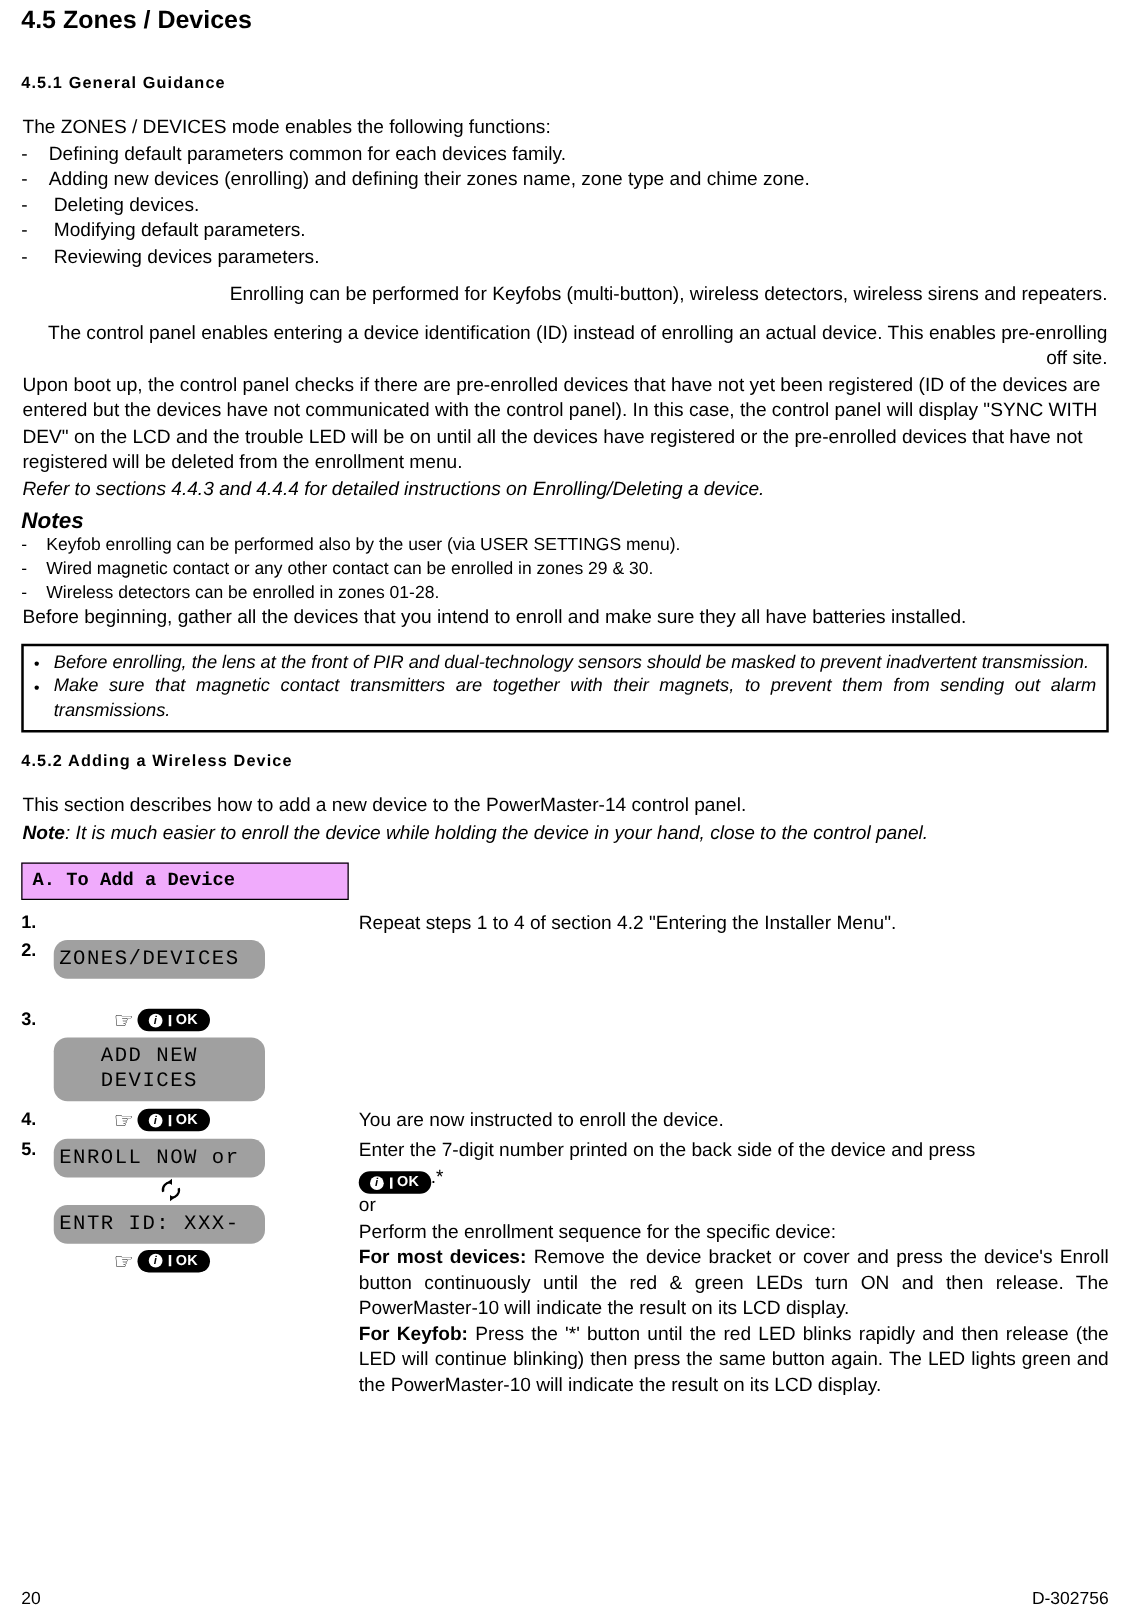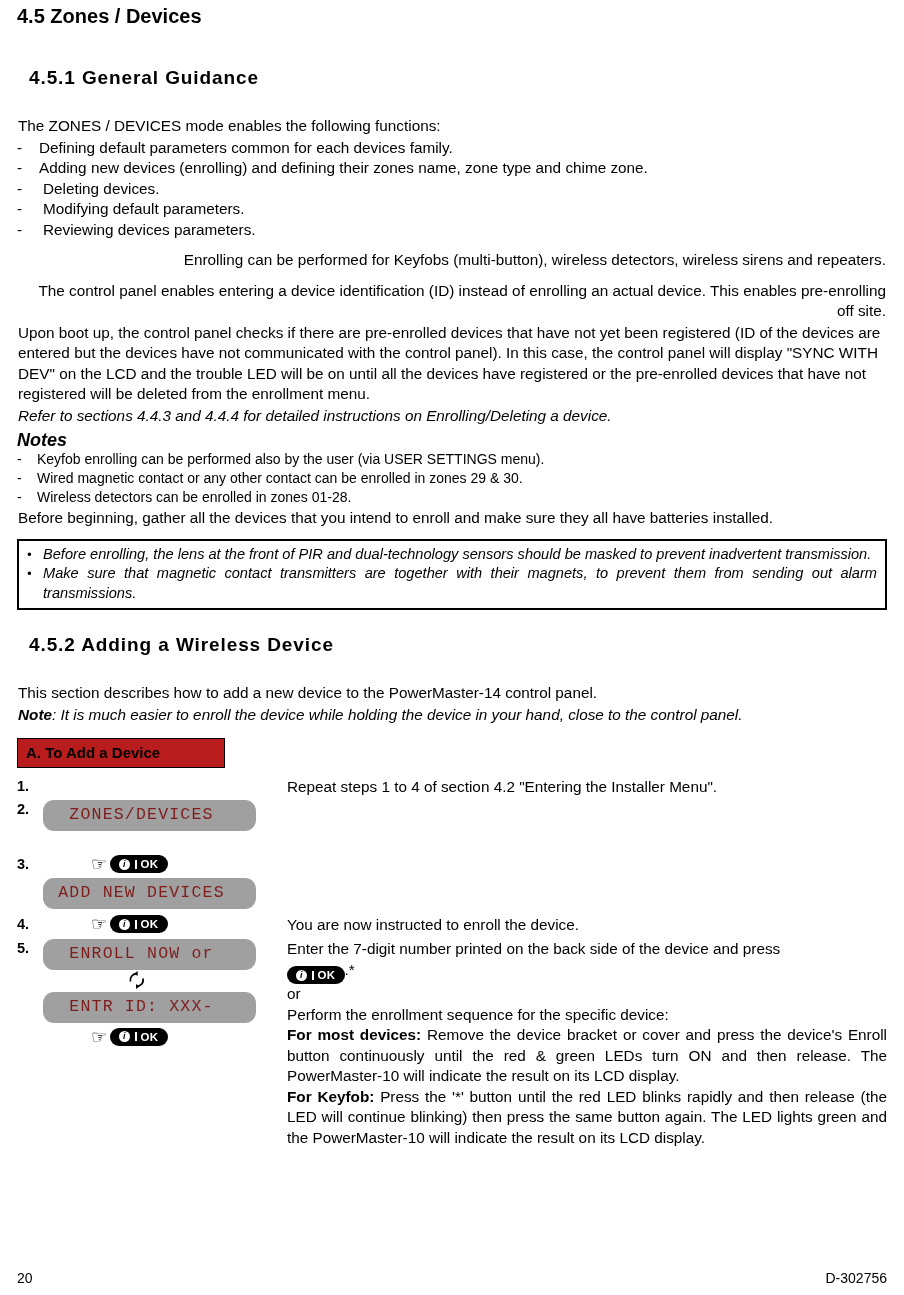--- a/index.html
+++ b/index.html
@@ -33,23 +33,23 @@
   
   h1.sec-title {
     font-size: 20px;
     font-weight: bold;
     margin: 0;
     padding: 3px 0 0 0;
     line-height: 26px;
     letter-spacing: 0px;
   }
   h2.sub-title {
-    font-size: 19px;
-    font-weight: bold;
-    margin: 12px;
+    font-size: 13px;
+    font-weight: bold;
+    margin: 0;
     padding: 26px 0 0 0;
     line-height: 22px;
     letter-spacing: 0.9px;
   }
 
   
   p.body {
     font-size: 15.3px;
     line-height: 20.5px;
     margin: 1px;
@@ -106,29 +106,30 @@
     line-height: 19.5px;
   }
   .warn-item .wtxt {
     flex: 1 1 auto;
     text-align: justify;
   }
 
   
   .proc-head {
     display: inline-block;
-    background: #b91c1c;
+    background: #f0abfc;
     border: 1.5px solid #000;
     box-sizing: border-box;
     font-size: 15px;
     font-weight: bold;
     padding: 4px 8px 5px 8px;
-    width: 208px;
+    width: 262px;
     line-height: 19px;
     margin-top: 12px;
+    font-family: Liberation Mono, monospace;
   }
   .steps {
     position: relative;
     margin-top: 9px;
   }
   .step-row {
     display: flex;
     align-items: flex-start;
   }
   .col-num {
@@ -144,28 +145,28 @@
   .col-right {
     flex: 1 1 auto;
     font-size: 15.3px;
     line-height: 20.5px;
     padding-left: 12px;
   }
 
   
   .lcd {
     background: #a0a0a0;
-    color: #7f1d1d;
+    color: #000000;
     border-radius: 11px;
     font-family: "Liberation Mono", "DejaVu Sans Mono", monospace;
     font-size: 16.5px;
     letter-spacing: 1.2px;
     text-align: center;
     padding: 5px 16px 6px 0;
-    width: 213px;
+    width: 169px;
     box-sizing: border-box;
     line-height: 20px;
   }
 
   
   .keyline {
     display: flex;
     align-items: center;
     height: 19px;
   }

